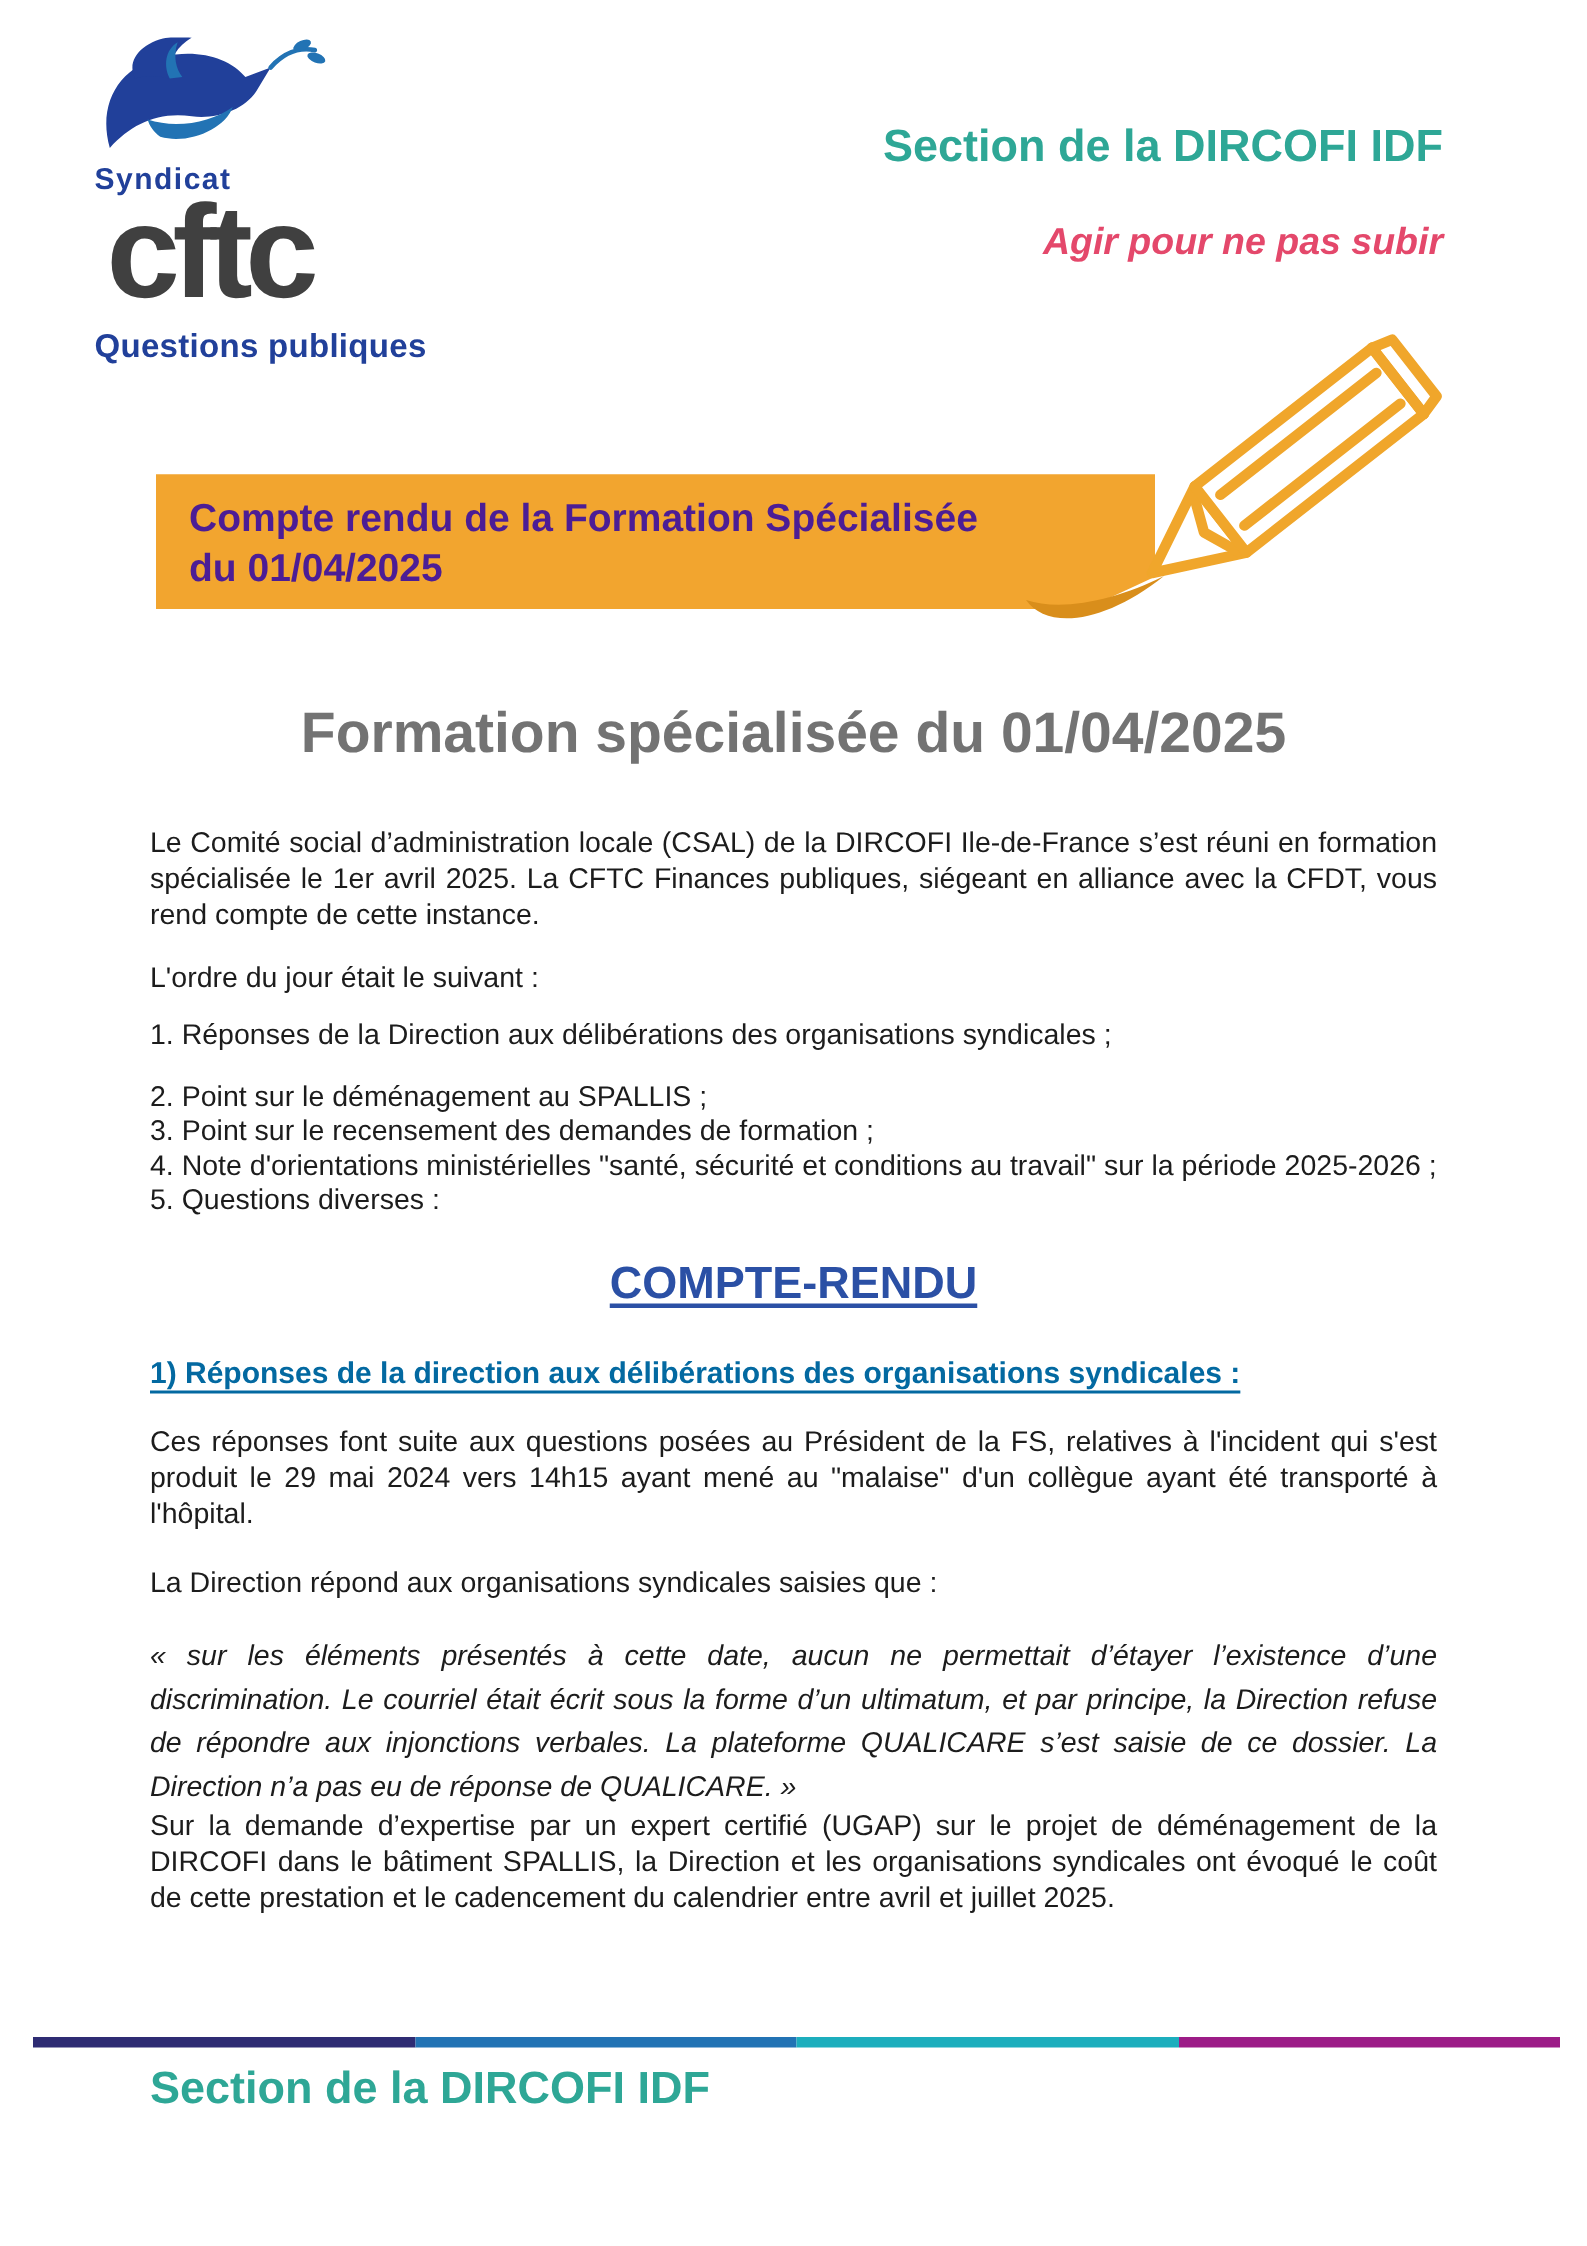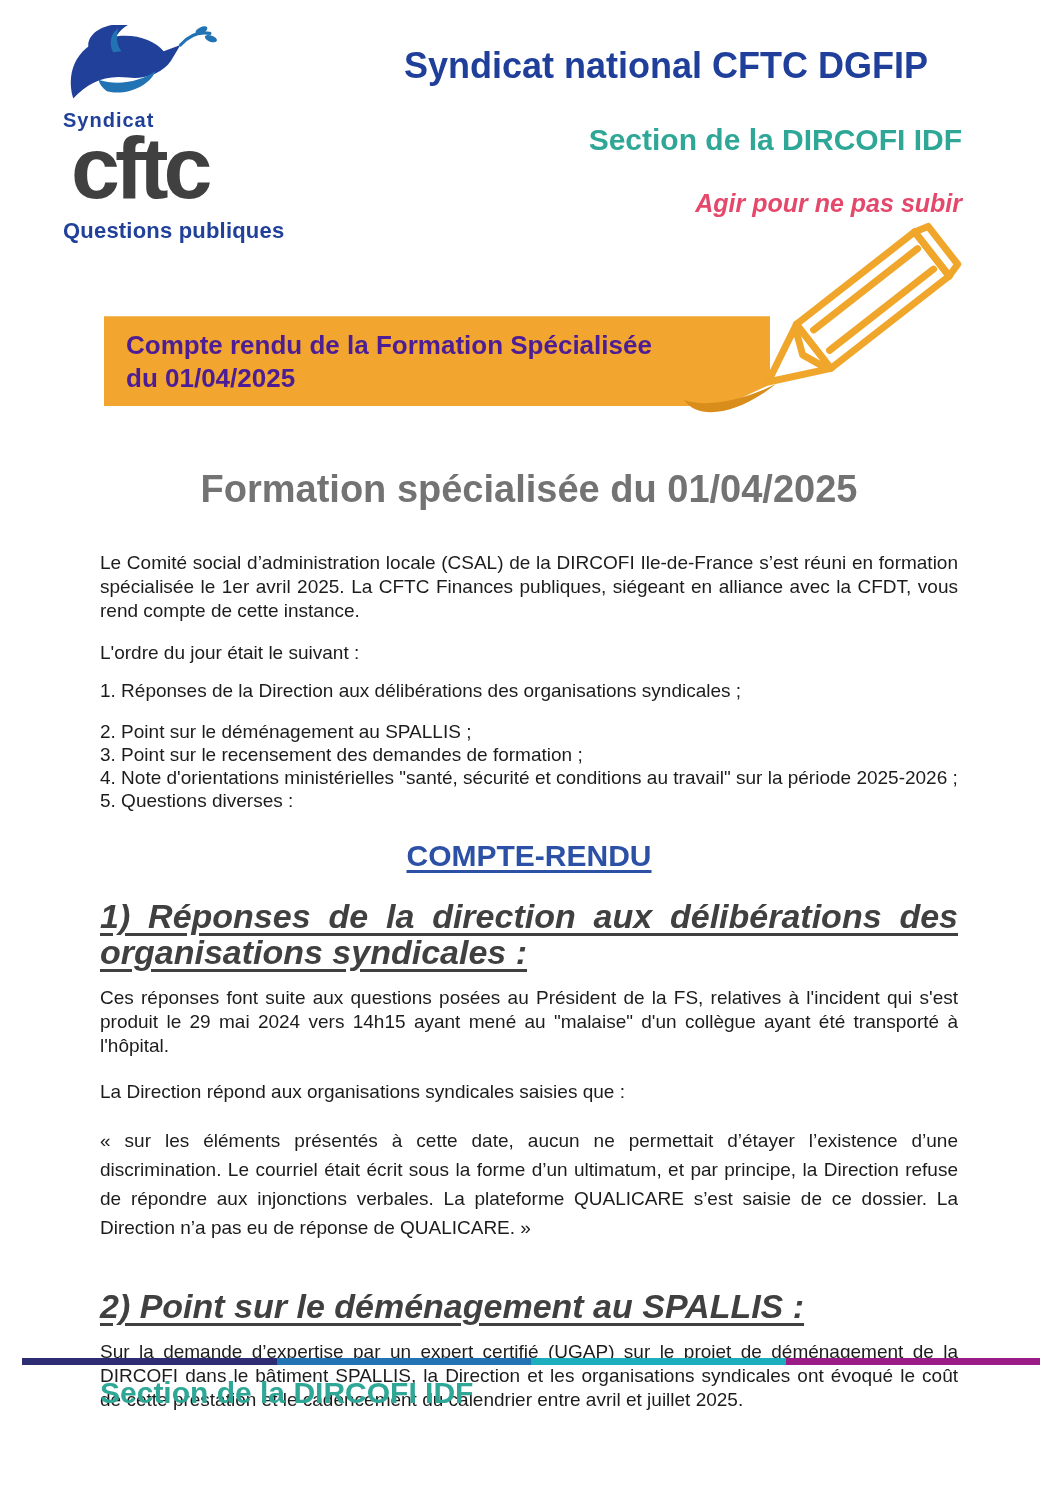--- a/index.html
+++ b/index.html
@@ -32,24 +32,24 @@
   
   .doc-title { margin-top:62px; text-align:center; font-size:38px; font-weight:bold; color:#737373; }
   .content { padding:40px 100px 0 100px; font-size:19px; line-height:24px; }
   .content p { text-align:justify; }
   .intro { margin-bottom:18px; }
   .agenda-intro { margin-bottom:14px; }
   .agenda-item { line-height:23px; }
   .agenda-item.gap-after { margin-bottom:18px; }
   .report-heading { text-align:center; font-size:30px; font-weight:bold; color:#2B50A5;
     text-decoration:underline; text-underline-offset:4px; margin:32px 0 30px 0; }
-  .sec-heading { font-size:34px; font-weight:bold; color:#404040; line-height:36px;
-    text-align:justify; text-decoration:underline; text-underline-offset:5px; margin-bottom:16px;font-style:italic; }
+  .sec-heading { font-size:20px; font-weight:bold; color:#0369a1; line-height:36px;
+    text-align:justify; text-decoration:underline; text-underline-offset:5px; margin-bottom:16px; }
   .para { margin-bottom:16px; }
-  .quote { line-height:29px; margin-top:22px; }
+  .quote { font-style:italic; line-height:29px; margin-top:22px; }
   .sec2 { margin-top:46px; }
   
   .footer-bar { position:absolute; top:1358px; left:22px; width:1018px; height:7px; display:flex; }
   .footer-bar .seg { height:100%; flex:1; }
   .seg-navy { background:#2E2C73; }
   .seg-blue { background:#2273B4; }
   .seg-teal { background:#1CAEBD; }
   .seg-magenta { background:#9C1C87; }
   .footer-title { position:absolute; top:1376px; left:100px; font-size:30px; font-weight:bold; color:#2EA796; }
 </style>
@@ -67,21 +67,20 @@
         <path d="M34,52 C52,58 74,54 88,44 C83,58 60,68 42,63 C38,60 35,56 34,52 Z" fill="#2273B4"></path>
         <path d="M112,19 C120,10 130,6 140,8" fill="none" stroke="#2273B4" stroke-width="3" stroke-linecap="round"></path>
         <ellipse cx="132" cy="5" rx="6" ry="3" fill="#2273B4" transform="rotate(-25 132 5)"></ellipse>
         <ellipse cx="141" cy="13" rx="6" ry="3" fill="#2273B4" transform="rotate(20 141 13)"></ellipse>
       </svg>
       <div class="logo-syndicat">Syndicat</div>
       <div class="logo-acronym">cftc</div>
       <div class="logo-tagline">Questions publiques</div>
     </div>
     <div class="header-right">
-      <div class="header-title">Syndicat national CFTC DGFIP</div>
       <div class="header-section">Section de la DIRCOFI IDF</div>
       <div class="header-motto">Agir pour ne pas subir</div>
     </div>
   </div>
 
   <div class="banner-wrap">
     <div class="banner">
       <div>Compte rendu de la Formation Spécialisée</div>
       <div>du 01/04/2025</div>
     </div>
@@ -115,21 +114,20 @@
       <div class="agenda-item">5. Questions diverses :</div>
     </div>
 
     <div class="report-heading">COMPTE-RENDU</div>
 
     <div class="sec-heading">1) Réponses de la direction aux délibérations des organisations syndicales : </div>
     <p class="para">Ces réponses font suite aux questions posées au Président de la FS, relatives à l'incident qui s'est produit le 29 mai 2024 vers 14h15 ayant mené au "malaise" d'un collègue ayant été transporté à l'hôpital.</p>
     <p class="para" style="margin-top:22px;">La Direction répond aux organisations syndicales saisies que :</p>
     <p class="quote">« sur les éléments présentés à cette date, aucun ne permettait d’étayer l’existence d’une discrimination. Le courriel était écrit sous la forme d’un ultimatum, et par principe, la Direction refuse de répondre aux injonctions verbales. La plateforme QUALICARE s’est saisie de ce dossier. La Direction n’a pas eu de réponse de QUALICARE. »</p>
 
-    <div class="sec-heading sec2">2) Point sur le déménagement au SPALLIS :</div>
     <p class="para">Sur la demande d’expertise par un expert certifié (UGAP) sur le projet de déménagement de la DIRCOFI dans le bâtiment SPALLIS, la Direction et les organisations syndicales ont évoqué le coût de cette prestation et le cadencement du calendrier entre avril et juillet 2025.</p>
   </div>
 
   <div class="footer-bar">
     <div class="seg seg-navy"></div>
     <div class="seg seg-blue"></div>
     <div class="seg seg-teal"></div>
     <div class="seg seg-magenta"></div>
   </div>
   <div class="footer-title">Section de la DIRCOFI IDF</div>

